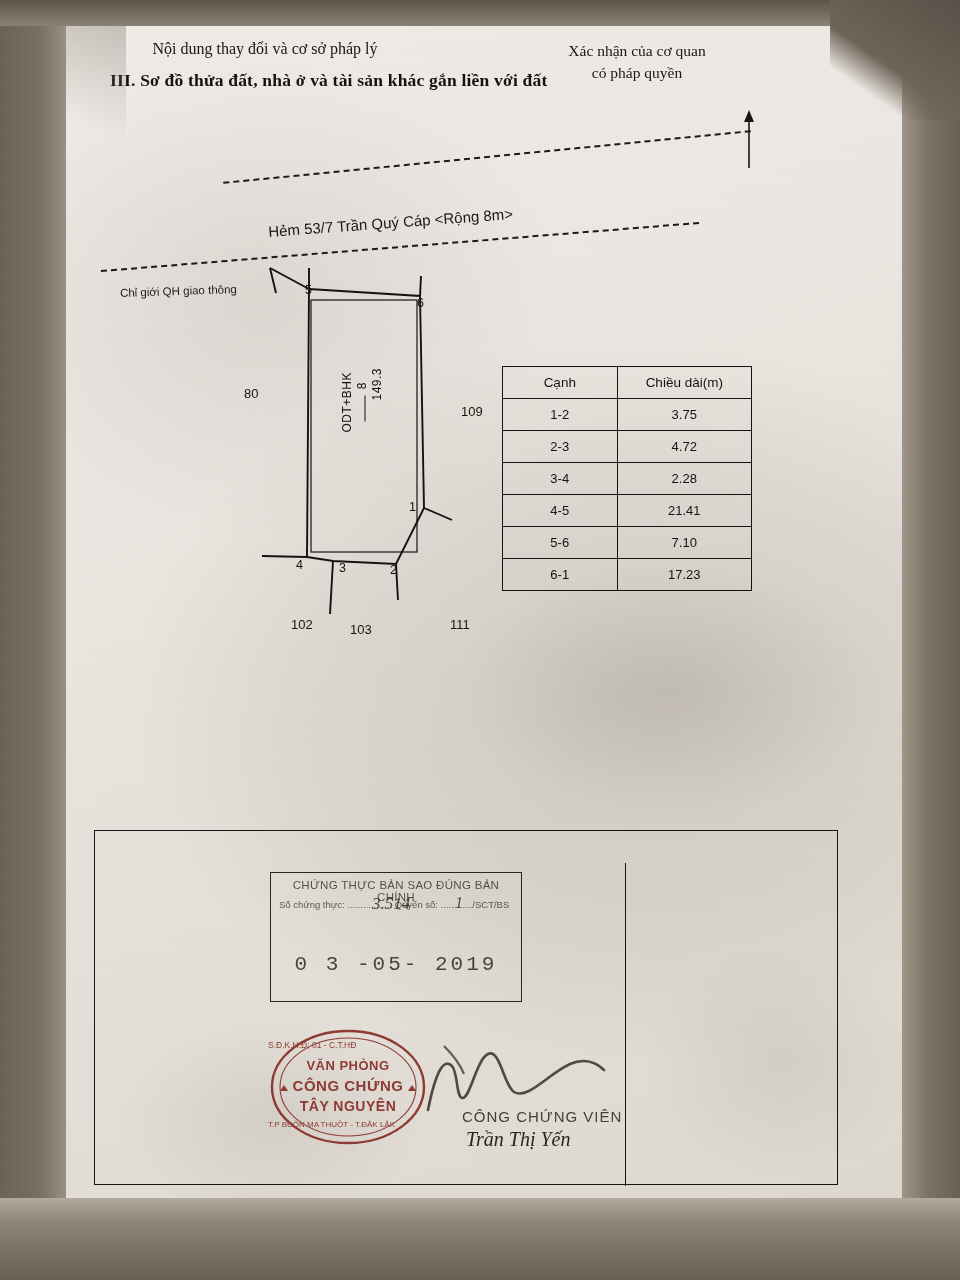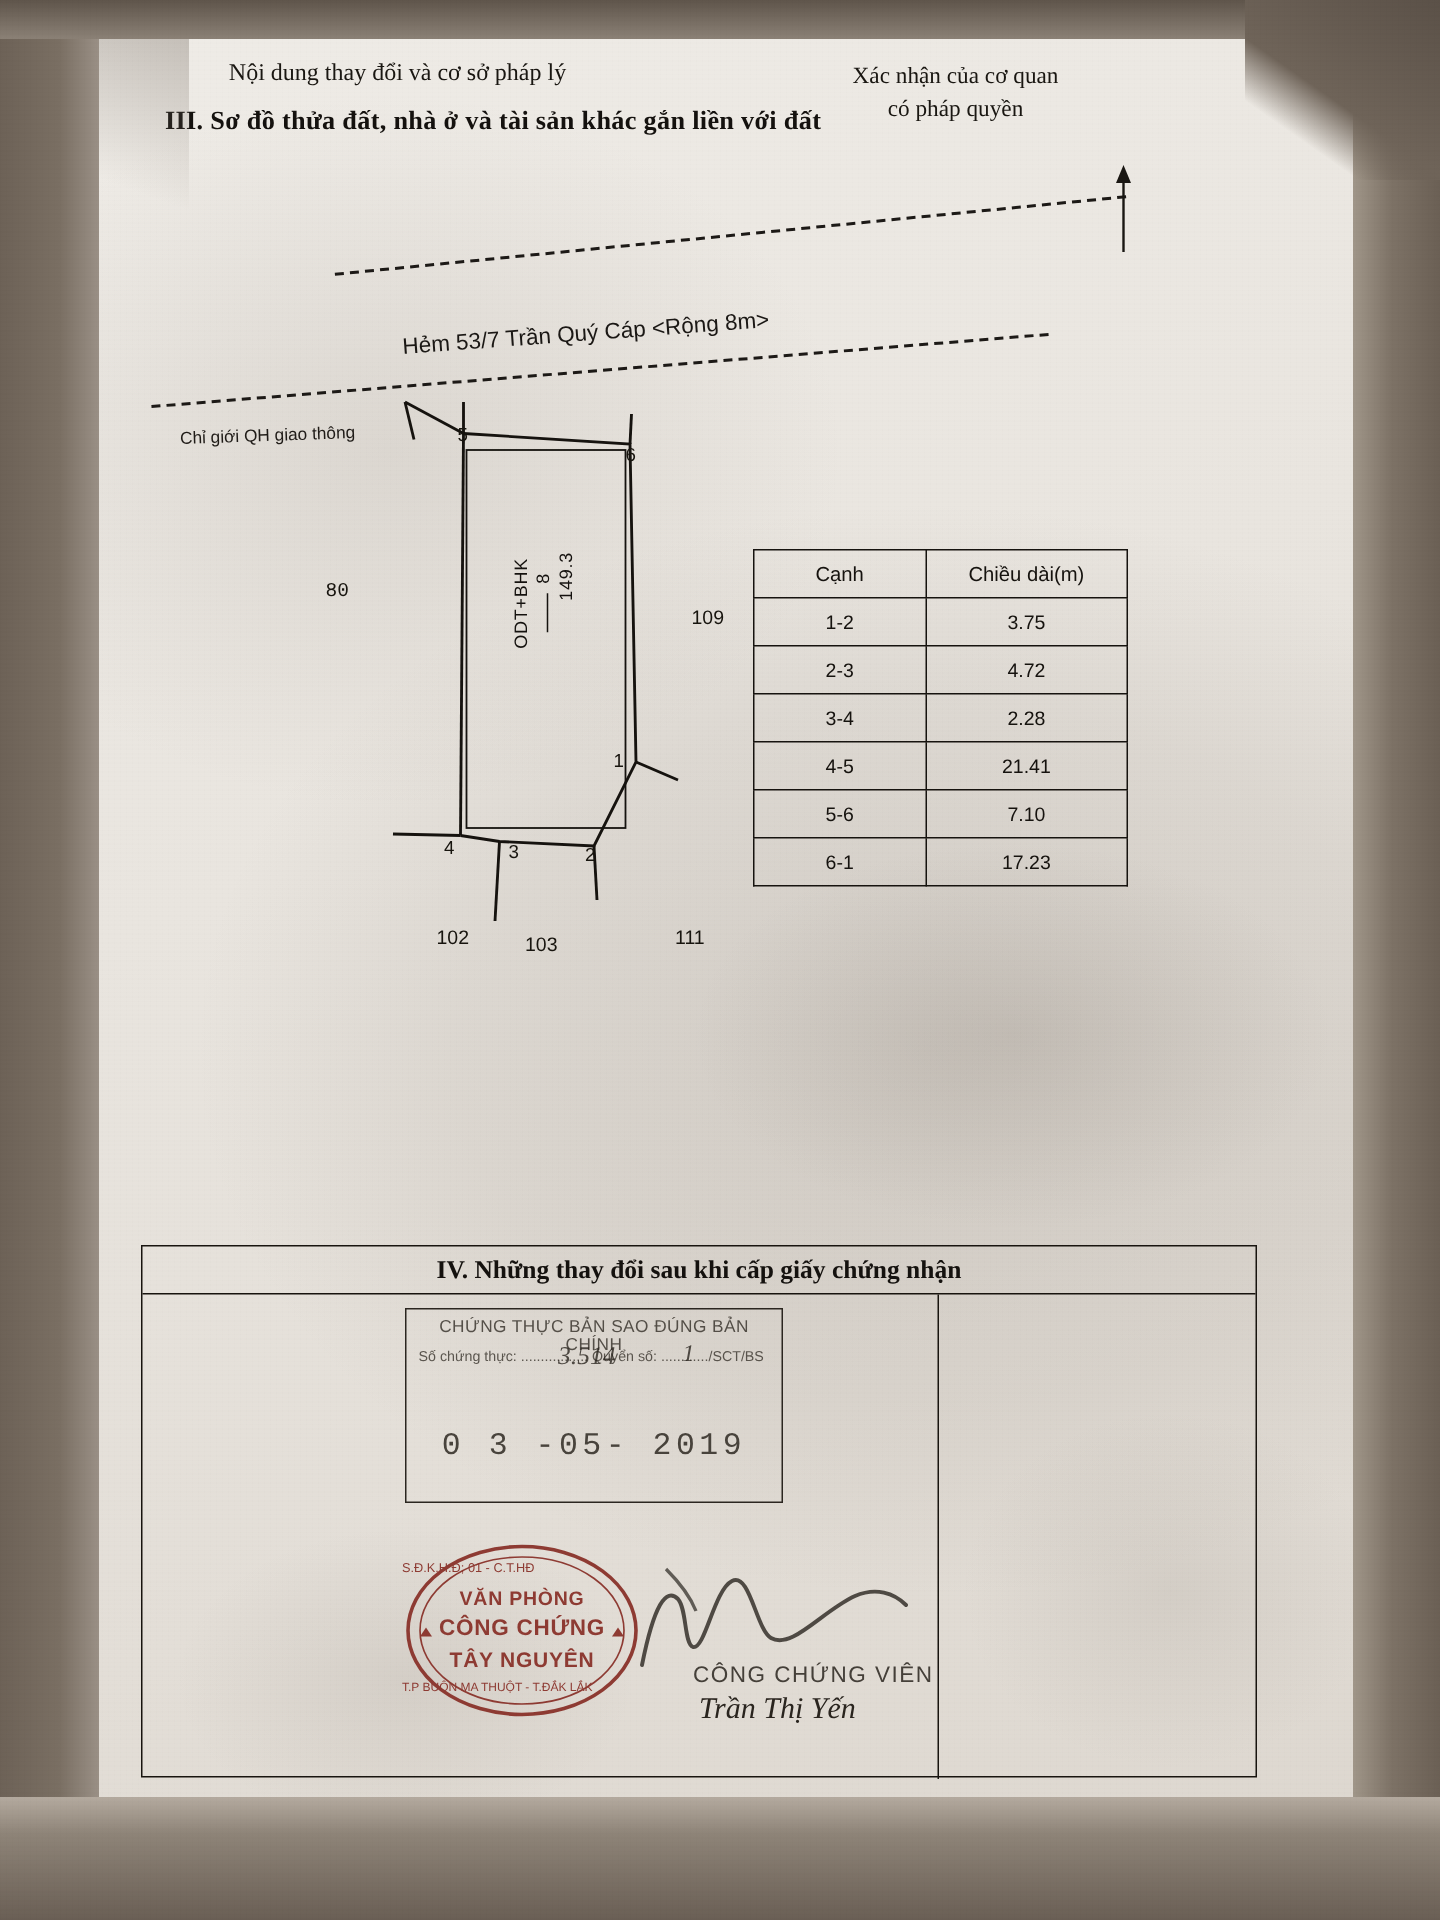--- a/index.html
+++ b/index.html
@@ -153,21 +153,21 @@
   <div class="num" style="left:409px; top:500px;">1</div>
   <div class="num" style="left:390px; top:563px;">2</div>
   <div class="num" style="left:339px; top:561px;">3</div>
   <div class="num" style="left:296px; top:558px;">4</div>
 
   <div class="vlabel" style="left:340px; top:372px;">ODT+BHK</div>
   <div class="vlabel" style="left:355px; top:382px;">8</div>
   <div class="vlabel" style="left:370px; top:368px;">149.3</div>
   <div style="position:absolute; left:352px; top:408px; width:26px; height:0; border-top:1.4px solid #16130f; transform:rotate(90deg);"></div>
 
-  <div class="nbr" style="left:217px; top:386px;font-family:Liberation Mono, monospace;">80</div>
+  <div class="nbr" style="left:244px; top:386px;">80</div>
   <div class="nbr" style="left:461px; top:404px;">109</div>
   <div class="nbr" style="left:291px; top:617px;">102</div>
   <div class="nbr" style="left:350px; top:622px;">103</div>
   <div class="nbr" style="left:450px; top:617px;">111</div>
 
   <svg style="position:absolute; left:736px; top:110px;" width="26" height="60" viewBox="0 0 26 60">
     <line x1="13" y1="58" x2="13" y2="6" stroke="#1a1713" stroke-width="1.6"></line>
     <polygon points="13,0 8,12 18,12" fill="#1a1713"></polygon>
   </svg>
 
@@ -198,21 +198,20 @@
       <td>7.10</td>
     </tr>
     <tr>
       <td>6-1</td>
       <td>17.23</td>
     </tr>
   </tbody>
     </table>
 
   <div class="box4">
-    <div class="box4-title">IV. Những thay đổi sau khi cấp giấy chứng nhận</div>
     <div class="box4-split"></div>
   </div>
   <div class="col-head-l">Nội dung thay đổi và cơ sở pháp lý</div>
   <div class="col-head-r">
     <span>Xác nhận của cơ quan</span><br>
     <span>có pháp quyền</span>
   </div>
 
   <div class="stampbox">
     <div class="stamp-l1">CHỨNG THỰC BẢN SAO ĐÚNG BẢN CHÍNH</div>

